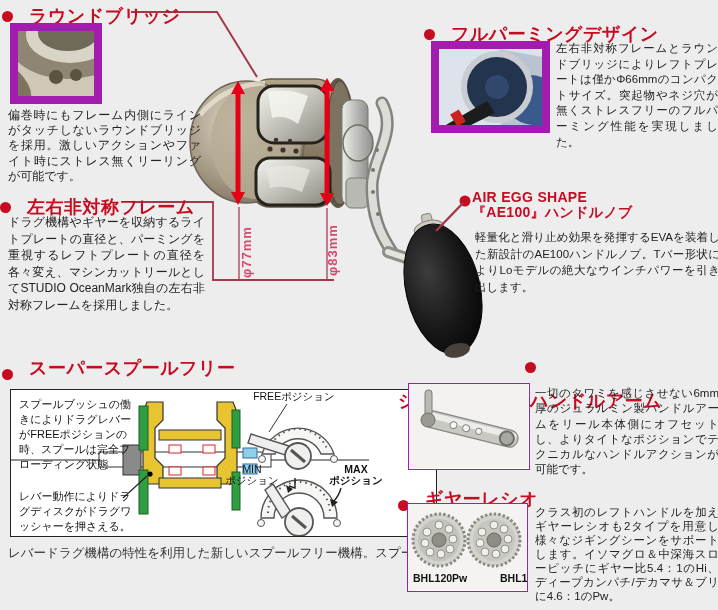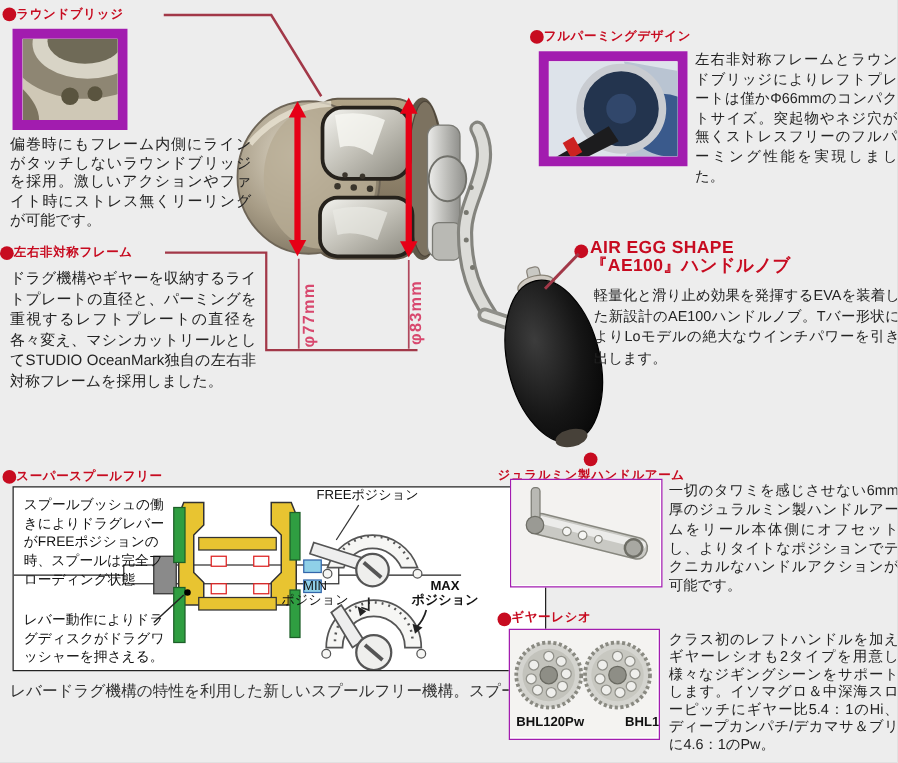--- a/index.html
+++ b/index.html
@@ -1,18 +1,18 @@
 <!DOCTYPE html>
 <html><head>
 <meta charset="utf-8">
 <style>
   html,body{margin:0;padding:0;}
   body{font-family:"Liberation Sans","DejaVu Sans",sans-serif;background:#ccc;}
   .canvas{position:relative;width:718px;height:610px;background:#ededed;overflow:hidden;margin:0 auto;}
-  .title{position:absolute;display:flex;align-items:center;gap:0;color:#c70b20;font-weight:bold;font-size:10px;letter-spacing:.5px;white-space:nowrap;}
+  .title{position:absolute;display:flex;align-items:center;gap:16px;color:#c70b20;font-weight:bold;font-size:18px;letter-spacing:.5px;white-space:nowrap;}
   .bullet{display:inline-block;width:11px;height:11px;border-radius:50%;background:#c70b20;flex:0 0 auto;}
   .body-txt{position:absolute;color:#232323;font-size:12px;line-height:15.2px;text-align:justify;}
   .body-sm{font-size:11.5px;}
   .photo{position:absolute;border:8px solid #a21caf;box-sizing:border-box;overflow:hidden;background:#fff;}
   .photo svg{display:block;}
   .dim{position:absolute;width:80px;height:16px;line-height:16px;text-align:center;transform:rotate(-90deg);color:#d8486e;font-weight:bold;font-size:13px;letter-spacing:1px;}
   .diagram-box{position:absolute;left:10px;top:389px;width:427px;height:148px;background:#fff;border:1px solid #222;box-sizing:border-box;}
   .note{position:absolute;color:#111;font-size:11px;line-height:15px;}
   .mini-label{position:absolute;color:#111;font-size:10.5px;line-height:11px;font-weight:bold;text-align:center;white-space:pre-line;}
   .gear-label{position:absolute;color:#111;font-size:10.5px;font-weight:bold;}
@@ -156,21 +156,21 @@
       <path d="M0,80 L48,52 L56,64 L8,88 L0,88 Z" fill="#1c1c1e"></path>
       <rect x="14" y="62" width="10" height="14" fill="#c22" transform="rotate(-30 19 69)"></rect>
     </svg>
   </div>
   <div class="body-txt body-sm" style="left:556px;top:41px;width:162px;line-height:15.6px;">左右非対称フレームとラウンドブリッジによりレフトプレートは僅かΦ66mmのコンパクトサイズ。突起物やネジ穴が無くストレスフリーのフルパーミング性能を実現しました。</div>
 
   <div class="air-title" style="left:472px;top:189px;">AIR EGG SHAPE</div>
   <div class="air-title" style="left:472px;top:204px;">『AE100』ハンドルノブ</div>
   <div class="body-txt body-sm" style="left:475px;top:229px;width:245px;line-height:16.5px;">軽量化と滑り止め効果を発揮するEVAを装着した新設計のAE100ハンドルノブ。Tバー形状によりLoモデルの絶大なウインチパワーを引き出します。</div>
 
-  <div class="title" style="left:2px;top:374px;">
+  <div class="title" style="left:2px;top:356px;align-items:flex-end;">
     <span class="bullet"></span>
     <span>スーパースプールフリー</span>
   </div>
 
   <div class="diagram-box">
     <svg width="358" height="146" viewBox="0 0 358 146">
       <line x1="0" y1="70" x2="358" y2="70" stroke="#222" stroke-width="1"></line>
 
       <rect x="88" y="62" width="172" height="15" fill="#fff" stroke="#333" stroke-width="1"></rect>
 

